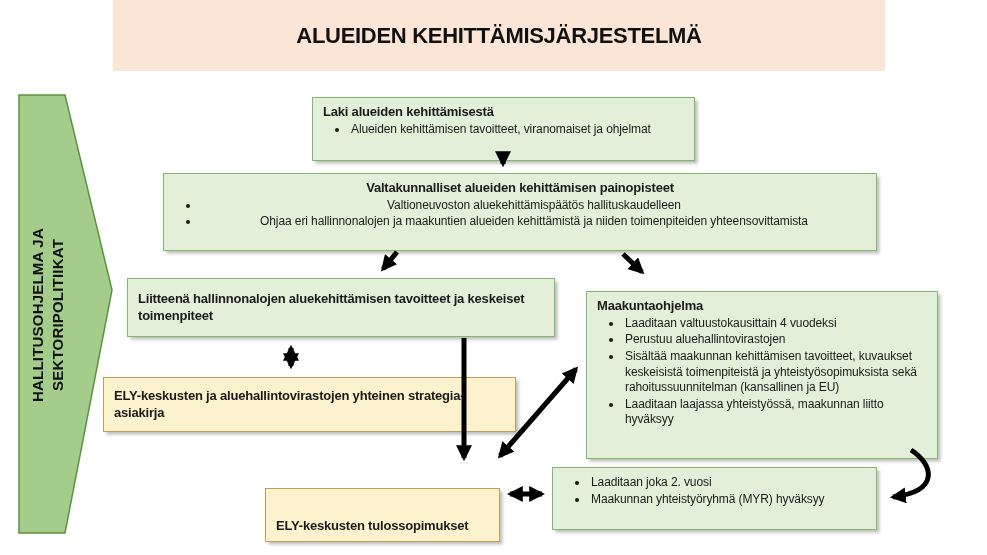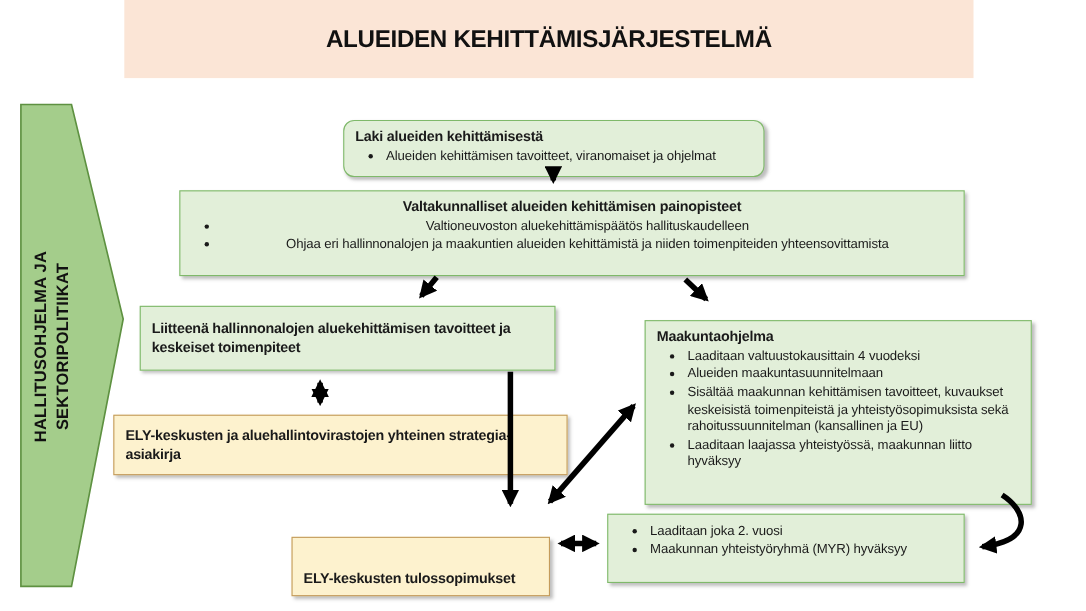--- a/index.html
+++ b/index.html
@@ -21,23 +21,23 @@
     box-shadow:2.5px 2.5px 3px rgba(110,110,110,0.45);
     font-size:12px;line-height:1.3;
   }
   .green{background:#E2EFD9;border:1.6px solid #7FB96A;}
   .yellow{background:#FDF2CE;border:1.6px solid #C49B5B;}
   .node .ttl{font-weight:bold;font-size:13px;letter-spacing:-0.2px;margin:0;}
   .node ul{margin:1px 0 0 0;padding:0 0 0 26px;list-style:disc;}
   .node li{padding-left:2px;margin:0 0 1px 0;letter-spacing:-0.1px;}
   .vcenter{display:flex;flex-direction:column;justify-content:center;}
   
-  #box-laki{left:312px;top:109px;width:383px;height:52px;border-radius:10px;}
+  #box-laki{left:312px;top:97px;width:383px;height:64px;}
   #box-valtakunnalliset{left:163px;top:173px;width:714px;height:78px;text-align:center;}
-  #box-liitteena{left:127px;top:278px;width:378px;height:59px;}
+  #box-liitteena{left:127px;top:278px;width:428px;height:59px;}
   #box-maakuntaohjelma{left:586px;top:291px;width:352px;height:168px;}
   #box-strategia{left:103px;top:377px;width:413px;height:55px;align-items:flex-end;}
   #box-tulossopimukset{left:265px;top:488px;width:235px;height:54px;justify-content:flex-end;}
   #box-toimeenpano{left:552px;top:467px;width:325px;height:63px;}
   
   #sector-arrow-svg{position:absolute;left:15px;top:85px;width:105px;height:460px;}
   #side-label{
     position:absolute;left:-72px;top:293px;width:240px;height:44px;
     transform:rotate(-90deg);
     display:flex;align-items:center;justify-content:center;text-align:center;
@@ -76,21 +76,21 @@
   </div>
 
   <div class="node green vcenter" id="box-liitteena">
     <p class="ttl">Liitteenä hallinnonalojen aluekehittämisen tavoitteet ja keskeiset toimenpiteet</p>
   </div>
 
   <div class="node green" id="box-maakuntaohjelma">
     <p class="ttl">Maakuntaohjelma</p>
     <ul>
       <li>Laaditaan valtuustokausittain 4 vuodeksi</li>
-      <li>Alueiden maakuntasuunnitelmaan</li>
+      <li>Perustuu aluehallintovirastojen</li>
       <li>Sisältää maakunnan kehittämisen tavoitteet, kuvaukset keskeisistä toimenpiteistä ja yhteistyösopimuksista sekä rahoitussuunnitelman (kansallinen ja EU)</li>
       <li>Laaditaan laajassa yhteistyössä, maakunnan liitto hyväksyy</li>
     </ul>
   </div>
 
   <div class="node yellow vcenter" id="box-strategia">
     <p class="ttl">ELY-keskusten ja aluehallintovirastojen yhteinen strategia-asiakirja</p>
   </div>
 
   <div class="node yellow vcenter" id="box-tulossopimukset">

